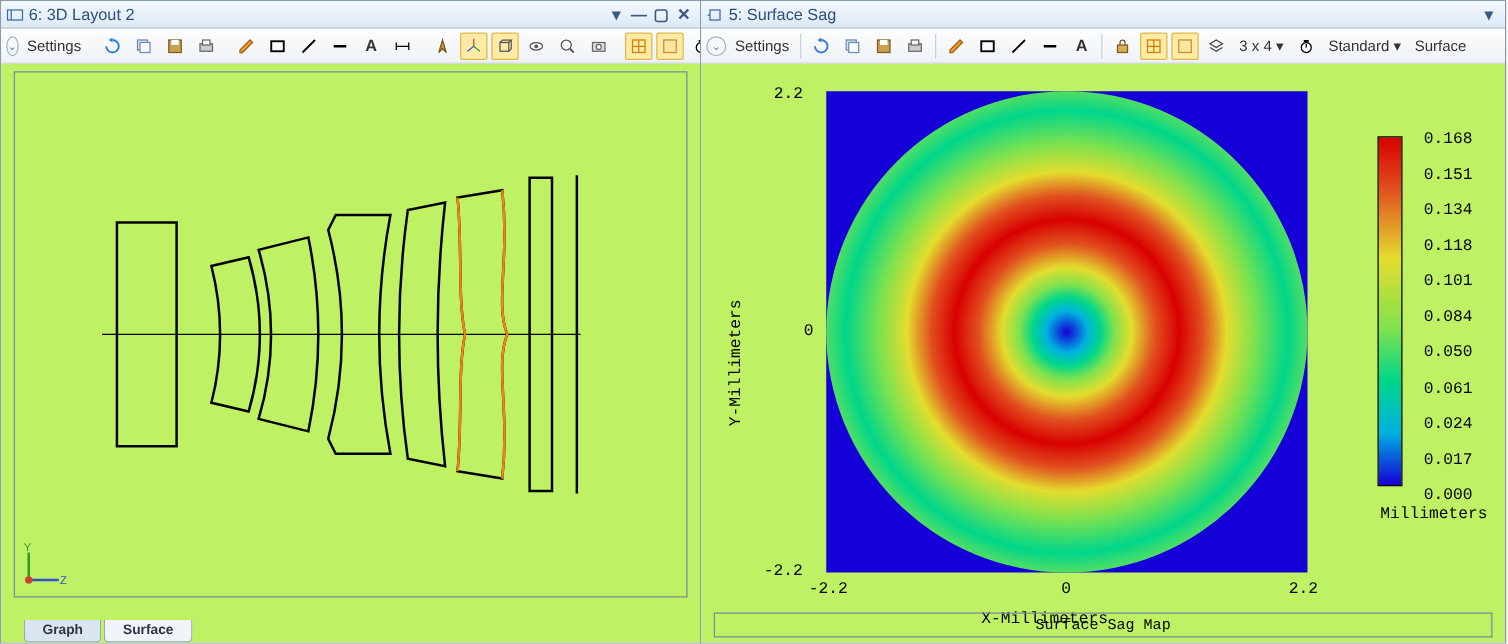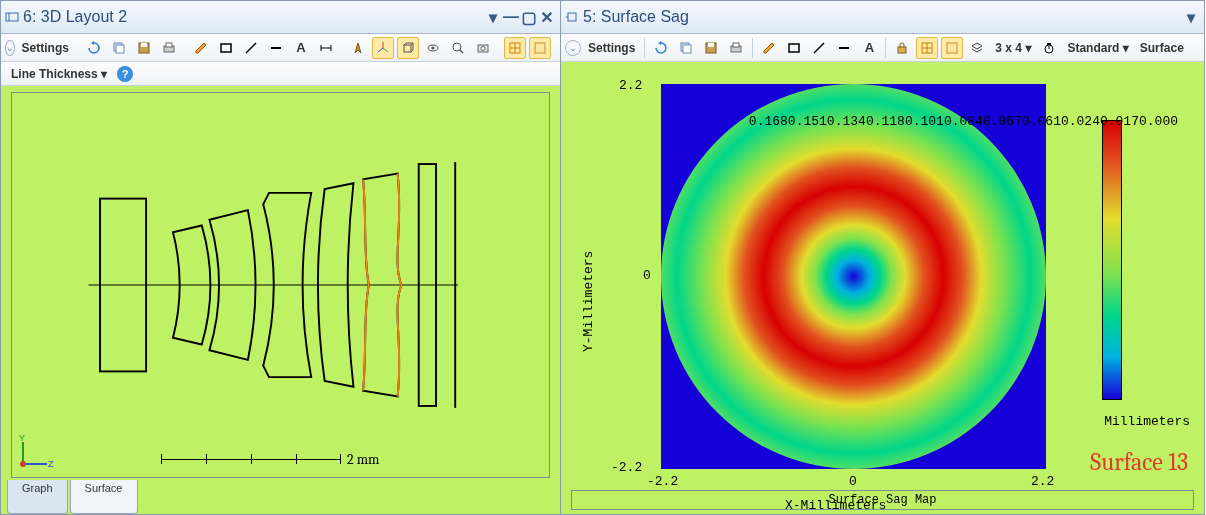--- a/index.html
+++ b/index.html
@@ -14,28 +14,28 @@
   }
   .panel {
     display: flex;
     flex-direction: column;
     border: 1px solid #8a9bb0;
     background: #fff;
   }
   .panel-left { width: 561px; height: 515px; }
   .panel-right { width: 645px; height: 515px; margin-left: -1px;}
   .titlebar {
-    height: 33px;
+    height: 22px;
     background: linear-gradient(#f4f8fc,#dde9f7);
     border-bottom: 1px solid #a7b6c9;
     display: flex;
     align-items: center;
     padding: 0 4px;
     color: #2b4e7a;
-    font-size: 16px;
+    font-size: 13px;
   }
   .titlebar .title-icon {
     width: 14px; height: 14px; margin-right: 4px;
     display:flex;align-items:center;justify-content:center;
   }
   .titlebar .title-text { flex: 0 0 auto; }
   .titlebar .spacer { flex: 1; }
   .winbtn {
     width: 18px; height: 16px;
     display:flex;align-items:center;justify-content:center;
@@ -60,21 +60,21 @@
     min-width: 22px; height: 22px;
     display:flex; align-items:center; justify-content:center;
     border: 1px solid transparent;
     border-radius: 2px;
     cursor: pointer;
     background: transparent;
     color:#333;
   }
   .tb-btn.active { background: #ffeaa6; border-color:#e0b84a; }
   .tb-sep { width:1px; height:20px; background:#c7d1de; margin:0 2px;}
-  .tb-text { padding: 0 4px; color:#333; cursor:pointer;font-weight:bold;}
+  .tb-text { padding: 0 4px; color:#333; cursor:pointer;}
   .chev {
     width:16px;height:16px;border:1px solid #9fb2ca;border-radius:50%;
     display:flex;align-items:center;justify-content:center;color:#5a7aa0;
     font-size:9px;
   }
   .canvas {
     flex:1;
     position:relative;
     background:#bef264;
     overflow:hidden;
@@ -83,21 +83,21 @@
     position:absolute; left:10px; top:6px; right:10px; bottom:36px;
     border:1px solid #7e8a99;
   }
   .axis-gizmo {
     position:absolute; left:14px; bottom:42px; width:40px; height:40px;
   }
   .scalebar-wrap { position:absolute; left:160px; bottom:46px; display:flex; align-items:center; gap:6px; font-family:"Cambria","Georgia",serif;}
   .scalebar-line { width:180px; height:1px; background:#000; position:relative;}
   .scalebar-tick { position:absolute; width:1px; height:10px; background:#000; top:-5px;}
   .tabs {
-    position:absolute; left:6px; bottom:0; height:34px; display:flex; gap:2px;
+    position:absolute; left:18px; bottom:0; height:18px; display:flex; gap:2px;font-weight:bold;
   }
   .tab {
     padding: 2px 14px 0 14px;
     border:1px solid #9aa7b7;
     border-top:none;
     border-radius: 0 0 4px 4px;
     background:#f0f3f8;
     color:#334; cursor:pointer; font-size:11px;
   }
   .tab.active { background:#dbe5f2; }
@@ -118,21 +118,21 @@
   .axis-label { position:absolute; font-family:"Consolas","Courier New",monospace; font-size:13px; color:#000;}
   .colorbar {
     position:absolute; right:82px; top:58px; width:20px; height:280px;
     background: linear-gradient(to bottom,
       #d80000 0%, #e1501f 15%, #e3dd2e 35%, #7fe24e 55%,
       #00d68a 70%, #00b1e0 85%, #1500d8 100%);
     border:1px solid #000;
   }
   .colorbar-labels {
     position:absolute; right:26px; top:52px; height:300px;
-    display:flex; flex-direction:row; justify-content:space-between;
+    display:flex; flex-direction:column; justify-content:space-between;
     font-family:"Consolas","Courier New",monospace; font-size:13px;
   }
   .surface-annot {
     position:absolute; right:16px; bottom:38px;
     color:#e23a2d; font-family:"Georgia","Cambria",serif; font-size:24px;
   }
   .footer-bar {
     position:absolute; left:10px; right:10px; bottom:4px; height:20px;
     border:1px solid #7e8a99; display:flex; align-items:center; justify-content:center;
     font-family:"Consolas","Courier New",monospace; font-size:12px;
@@ -274,24 +274,20 @@
       </span>
     <span class="tb-btn">
         <svg width="14" height="14">
           <circle cx="7" cy="8" r="4" fill="none" stroke="#000"></circle>
           <line x1="7" y1="8" x2="7" y2="5" stroke="#000"></line>
           <rect x="5" y="2" width="4" height="2" fill="#000"></rect>
         </svg>
       </span>
   </div>
 
-  <div class="toolbar2">
-    <span class="tb-text"><span>Line Thickness</span> ▾</span>
-    <span class="help-circle">?</span>
-  </div>
 
   <div class="canvas">
     <div class="inner-frame">
 
       <svg width="100%" height="100%" viewBox="0 0 540 400">
         <line x1="70" y1="200" x2="455" y2="200" stroke="#000" stroke-width="1"></line>
 
         <rect x="82" y="110" width="48" height="180" fill="none" stroke="#000" stroke-width="2"></rect>
 
         <path d="M158 145 Q172 200 158 255 L188 262 Q206 200 188 138 Z" fill="none" stroke="#000" stroke-width="2"></path>
@@ -315,30 +311,20 @@
     <div class="axis-gizmo">
       <svg width="40" height="40">
         <line x1="8" y1="32" x2="8" y2="10" stroke="#2a9a2a" stroke-width="2"></line>
         <text x="4" y="9" fill="#2a9a2a" font-size="9">Y</text>
         <line x1="8" y1="32" x2="32" y2="32" stroke="#3050d0" stroke-width="2"></line>
         <text x="33" y="35" fill="#3050d0" font-size="9">Z</text>
         <circle cx="8" cy="32" r="3" fill="#d04030"></circle>
       </svg>
     </div>
 
-    <div class="scalebar-wrap">
-      <div class="scalebar-line">
-        <div class="scalebar-tick" style="left:0"></div>
-        <div class="scalebar-tick" style="left:45px"></div>
-        <div class="scalebar-tick" style="left:90px"></div>
-        <div class="scalebar-tick" style="left:135px"></div>
-        <div class="scalebar-tick" style="left:179px"></div>
-      </div>
-      <span style="font-size:14px">2 mm</span>
-    </div>
 
     <div class="tabs">
       <div class="tab active">Graph</div>
       <div class="tab">Surface</div>
     </div>
   </div>
 </div>
 
 <div class="panel panel-right">
   <div class="titlebar">
@@ -459,27 +445,26 @@
     <span class="axis-label" style="left:224px; top:436px;">X-Millimeters</span>
 
     <div class="colorbar"></div>
     <div class="colorbar-labels">
       <span>0.168</span>
       <span>0.151</span>
       <span>0.134</span>
       <span>0.118</span>
       <span>0.101</span>
       <span>0.084</span>
-      <span>0.067</span>
+      <span>0.050</span>
       <span>0.061</span>
       <span>0.024</span>
       <span>0.017</span>
       <span>0.000</span>
     </div>
     <span class="axis-label" style="right:14px; top:352px;">Millimeters</span>
 
-    <div class="surface-annot">Surface 13</div>
 
     <div class="footer-bar">
       <span>Surface Sag Map</span>
     </div>
   </div>
 </div>
 
 </body></html>

